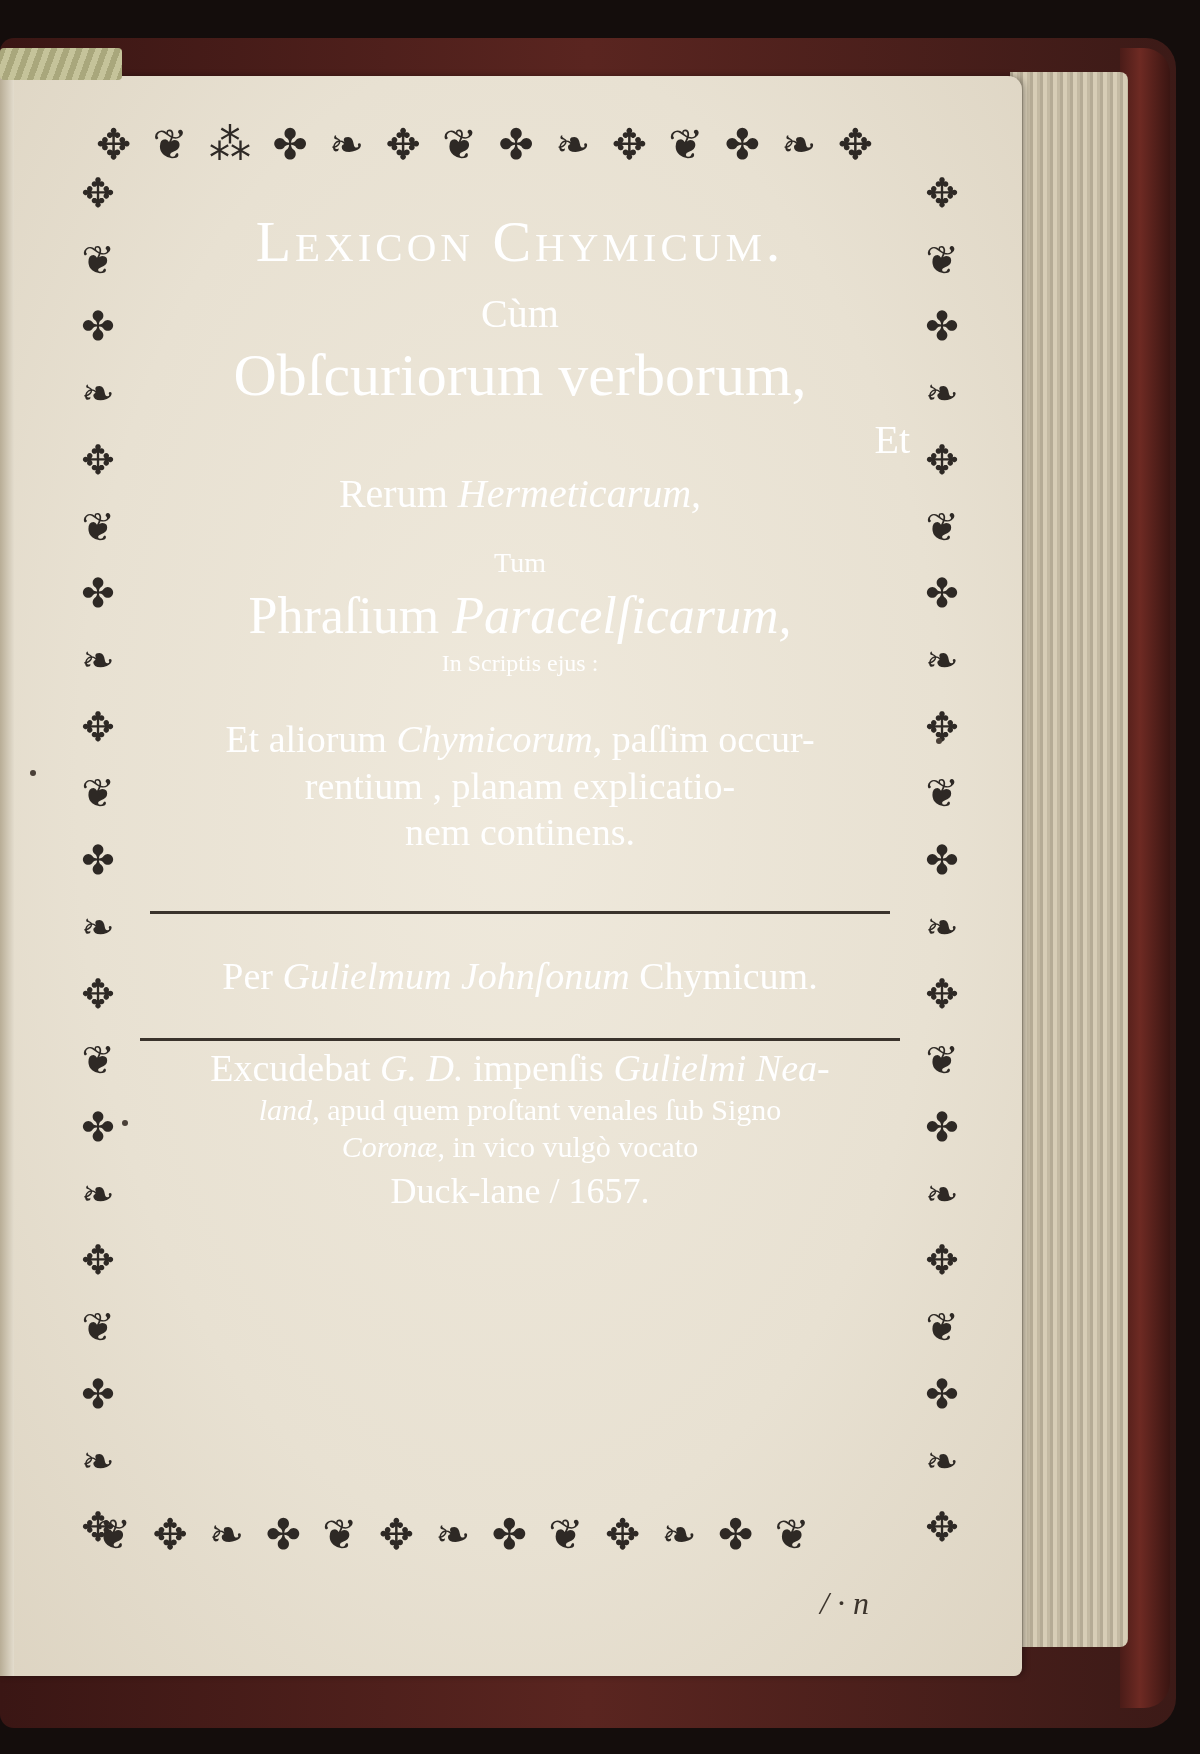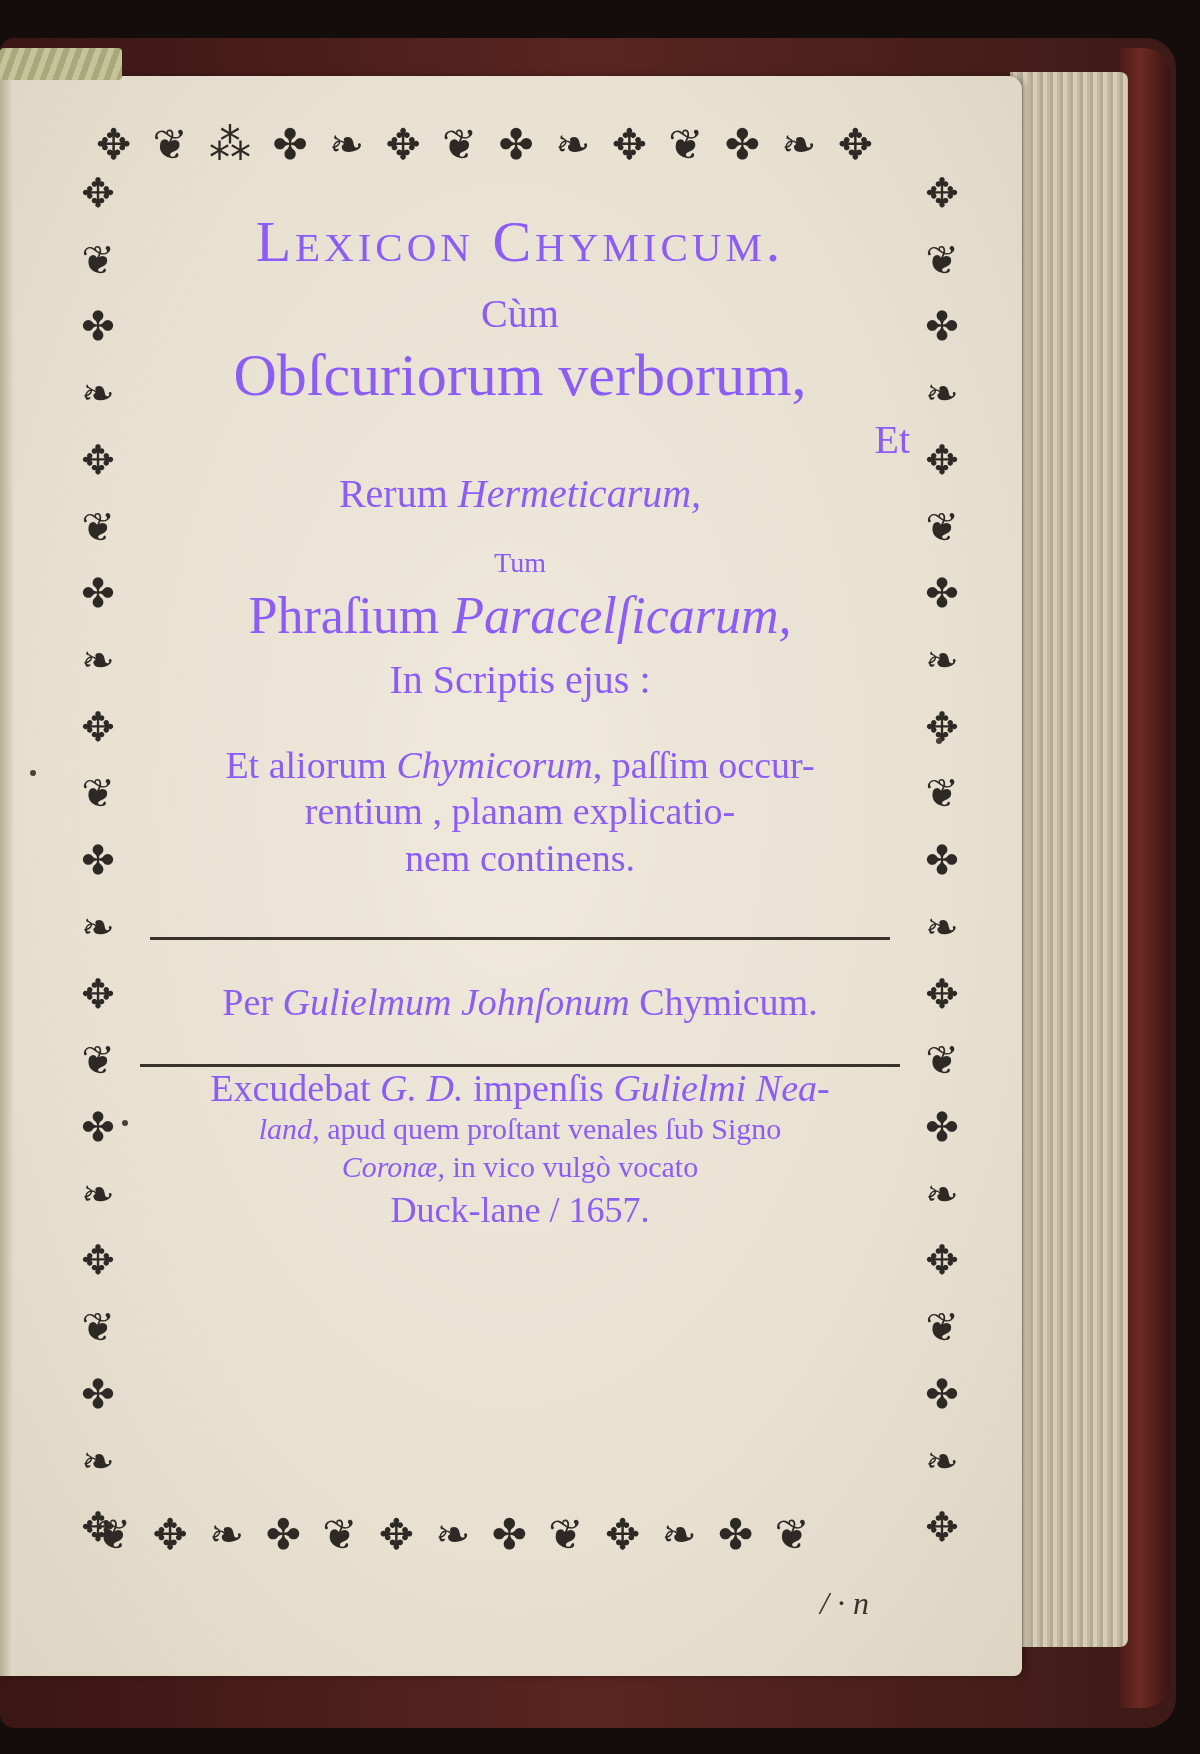--- a/index.html
+++ b/index.html
@@ -8,38 +8,38 @@
   .cover-edge{position:absolute;left:1120px;top:48px;width:50px;height:1660px;background:linear-gradient(90deg,#4a1c18,#6e2a23 40%,#3a1512);border-radius:0 26px 26px 0;}
   .headband{position:absolute;left:0;top:48px;width:122px;height:32px;background:repeating-linear-gradient(110deg,#a9a77c 0 6px,#c5c39a 6px 12px);border-radius:4px;}
   .text-block{position:absolute;left:1010px;top:72px;width:118px;height:1575px;background:repeating-linear-gradient(90deg,#b5ab95 0 3px,#d7cdb6 3px 7px,#c4baa3 7px 10px);border-radius:0 8px 8px 0;}
   .page{position:absolute;left:0;top:76px;width:1022px;height:1600px;background:radial-gradient(ellipse at 50% 45%,#efe9dc 0%,#e8e1d2 60%,#ddd4c2 100%);border-radius:0 14px 8px 0;box-shadow:2px 0 6px rgba(0,0,0,.35);}
   .gutter{position:absolute;left:0;top:76px;width:14px;height:1600px;background:linear-gradient(90deg,#b8ad96,#e3dccd);}
   .border-row{position:absolute;font-family:"DejaVu Sans",sans-serif;color:#2e2925;letter-spacing:4px;white-space:nowrap;overflow:hidden;}
   .border-top{left:96px;top:120px;width:840px;height:60px;font-size:42px;}
   .border-bottom{left:96px;top:1510px;width:840px;height:60px;font-size:42px;}
   .border-left{left:66px;top:170px;width:60px;height:1380px;font-size:40px;writing-mode:vertical-rl;line-height:56px;}
   .border-right{left:910px;top:170px;width:60px;height:1380px;font-size:40px;writing-mode:vertical-rl;line-height:56px;}
-  .content{position:absolute;left:130px;top:190px;width:780px;text-align:center;color:#8b5cf6;}
+  .content{position:absolute;left:130px;top:190px;width:780px;text-align:center;color:#ffffff;}
   .title{font-size:58px;letter-spacing:4px;font-variant:small-caps;margin-top:20px;}
   .l{line-height:1.1;}
   .cum{font-size:40px;margin-top:18px;}
   .obs{font-size:60px;margin-top:6px;}
   .et{font-size:40px;margin-top:10px;text-align:right;}
   .rerum{font-size:40px;margin-top:10px;}
   .tum{font-size:28px;margin-top:32px;}
   .phr{font-size:52px;margin-top:8px;}
-  .in{font-size:40px;margin-top:14px;}
+  .in{font-size:24px;margin-top:6px;}
   .desc{font-size:38px;margin-top:40px;line-height:1.22;}
   .ital{font-style:italic;}
   .rule{height:3px;background:#3a332c;margin:0 auto;width:740px;}
   .r1{margin-top:56px;}
   .per{font-size:38px;margin-top:42px;}
   .r2{margin-top:40px;width:760px;}
   .lond{font-size:50px;font-style:italic;letter-spacing:8px;margin-top:34px;}
-  .imp{font-size:38px;line-height:1.15;}
+  .imp{font-size:38px;margin-top:6px;line-height:1.15;}
   .imp2{font-size:30px;line-height:1.25;}
   .year{font-size:36px;margin-top:4px;}
   .handwriting{position:absolute;left:820px;top:1585px;font-size:32px;font-style:italic;color:#3c342c;}
   .dot{position:absolute;width:6px;height:6px;border-radius:50%;background:#4a4038;}
 </style>
 </head>
 <body>
 
 <div class="cover"></div>
 <div class="cover-edge"></div>

